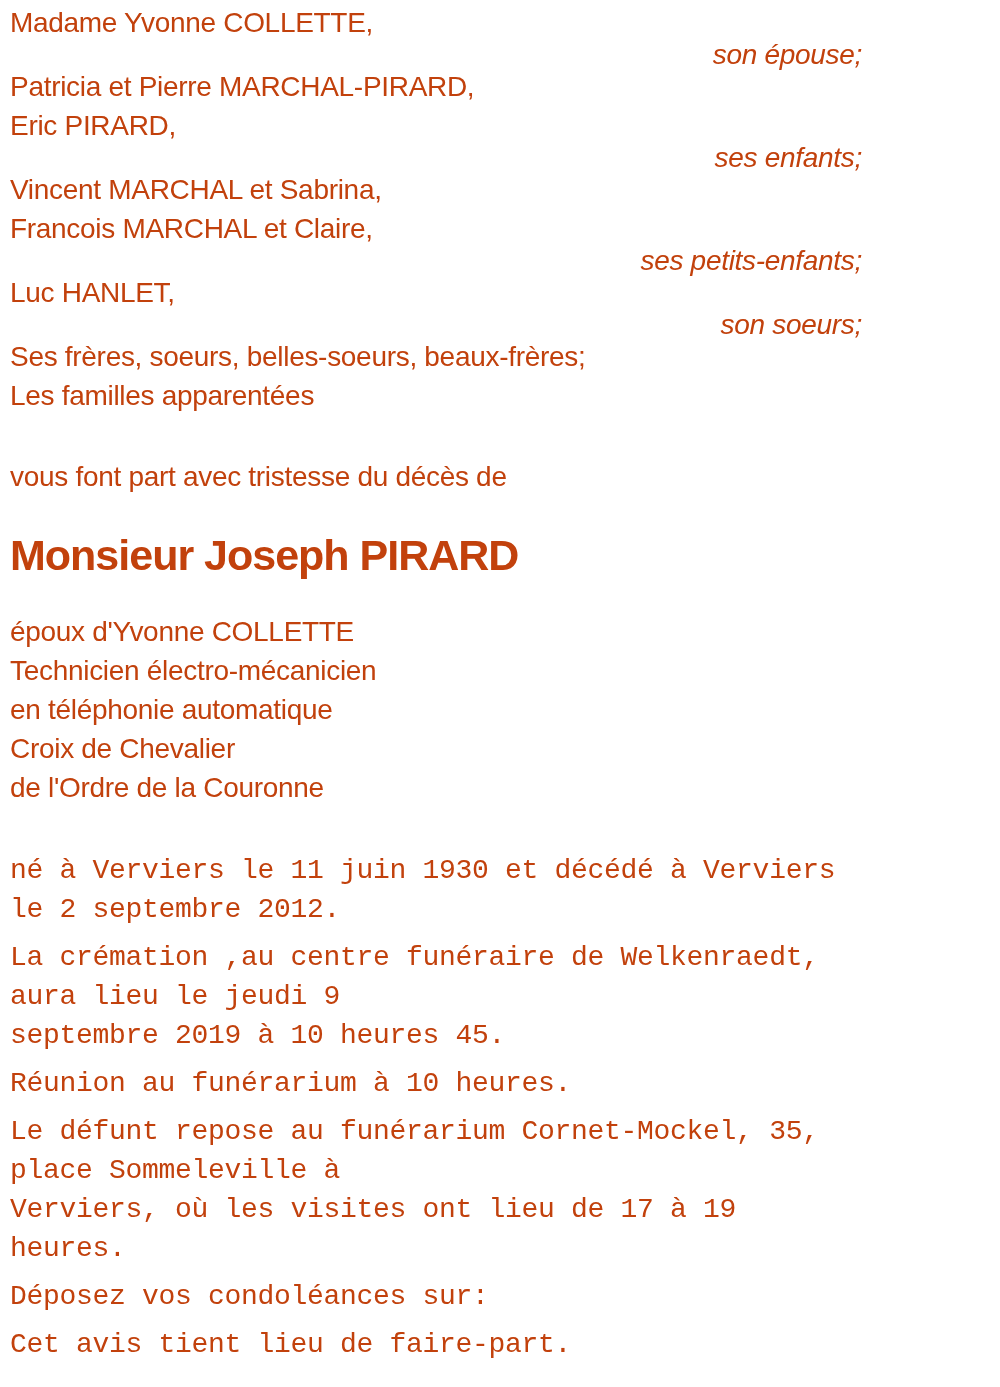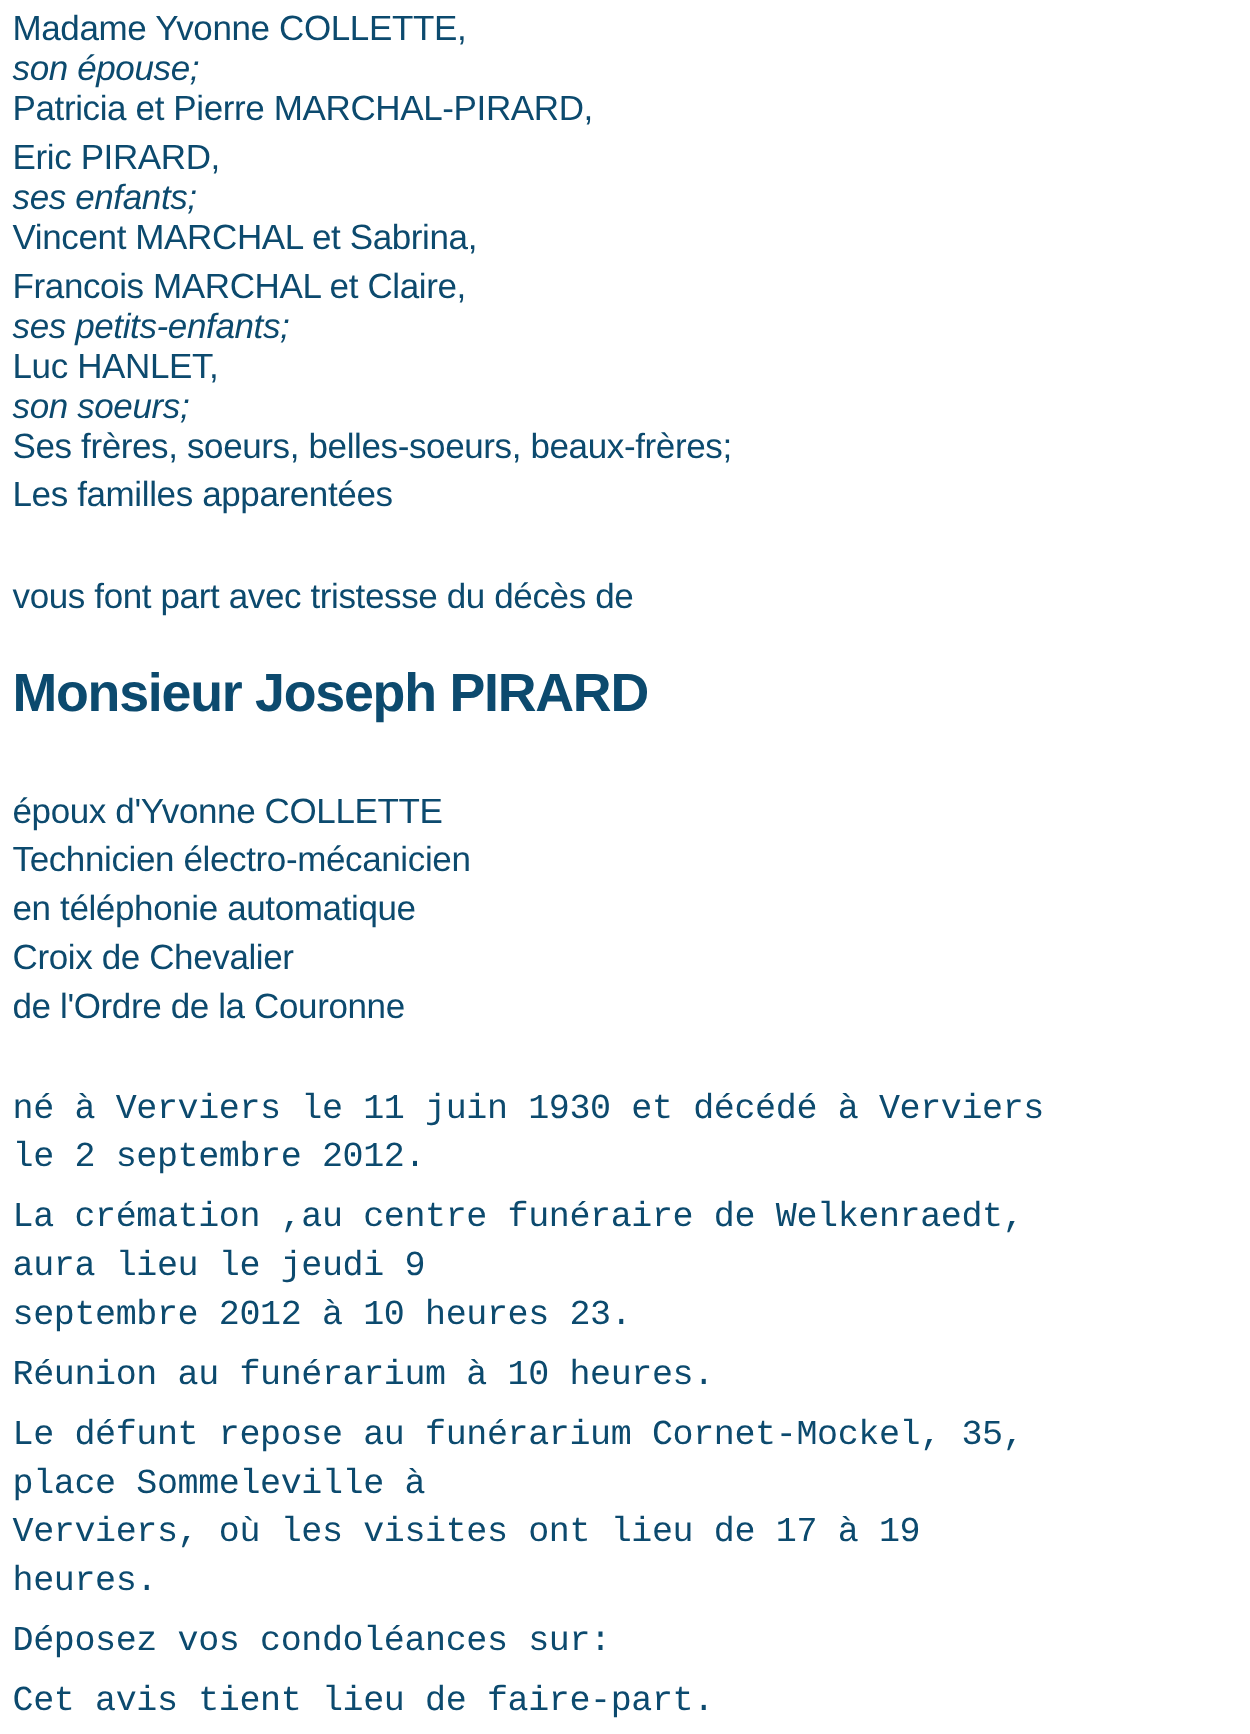--- a/index.html
+++ b/index.html
@@ -10,43 +10,44 @@
   }
   .page {
     width: 872px;
     height: 1387px;
     box-sizing: border-box;
     padding: 3px 10px 0 10px;
     font-family: "Liberation Sans", sans-serif;
     font-size: 28px;
     line-height: 39px;
     letter-spacing: -0.3px;
-    color: #0c4a6e;
+    color: #c2410c;
     overflow: hidden;
   }
   .name-line {
     line-height: 39px;
     text-align: left;
   }
   .relation-line {
     line-height: 25px;
+    text-align: right;
     font-style: italic;
   }
   .announce {
     margin: 42px 0 0 0;
   }
   .deceased-name {
     margin: 31px 0 0 0;
     font-size: 43px;
     line-height: 56px;
     font-weight: 700;
     letter-spacing: -1px;
   }
   .titles-block {
-    margin-top: 46px;
+    margin-top: 29px;
   }
   .titles-block .title-line {
     line-height: 39px;
   }
   .detail-para {
     margin-top: 9px;
     font-family: Liberation Mono, monospace;
   }
   .detail-para.first {
     margin-top: 44px;
@@ -104,21 +105,21 @@
   </section>
 
   <section>
 
     <div class="detail-para first">
       <div class="detail-line">né à Verviers le 11 juin 1930 et décédé à Verviers le 2 septembre 2012.</div>
     </div>
 
     <div class="detail-para">
       <div class="detail-line">La crémation ,au centre funéraire de Welkenraedt, aura lieu le jeudi 9</div>
-      <div class="detail-line">septembre 2012 à 10 heures 23.</div>
+      <div class="detail-line">septembre 2019 à 10 heures 45.</div>
     </div>
 
     <div class="detail-para">
       <div class="detail-line">Réunion au funérarium à 10 heures.</div>
     </div>
 
 
     <div class="detail-para">
       <div class="detail-line">Le défunt repose au funérarium Cornet-Mockel, 35, place Sommeleville à</div>
       <div class="detail-line">Verviers, où les visites ont lieu de 17 à 19 heures.</div>

